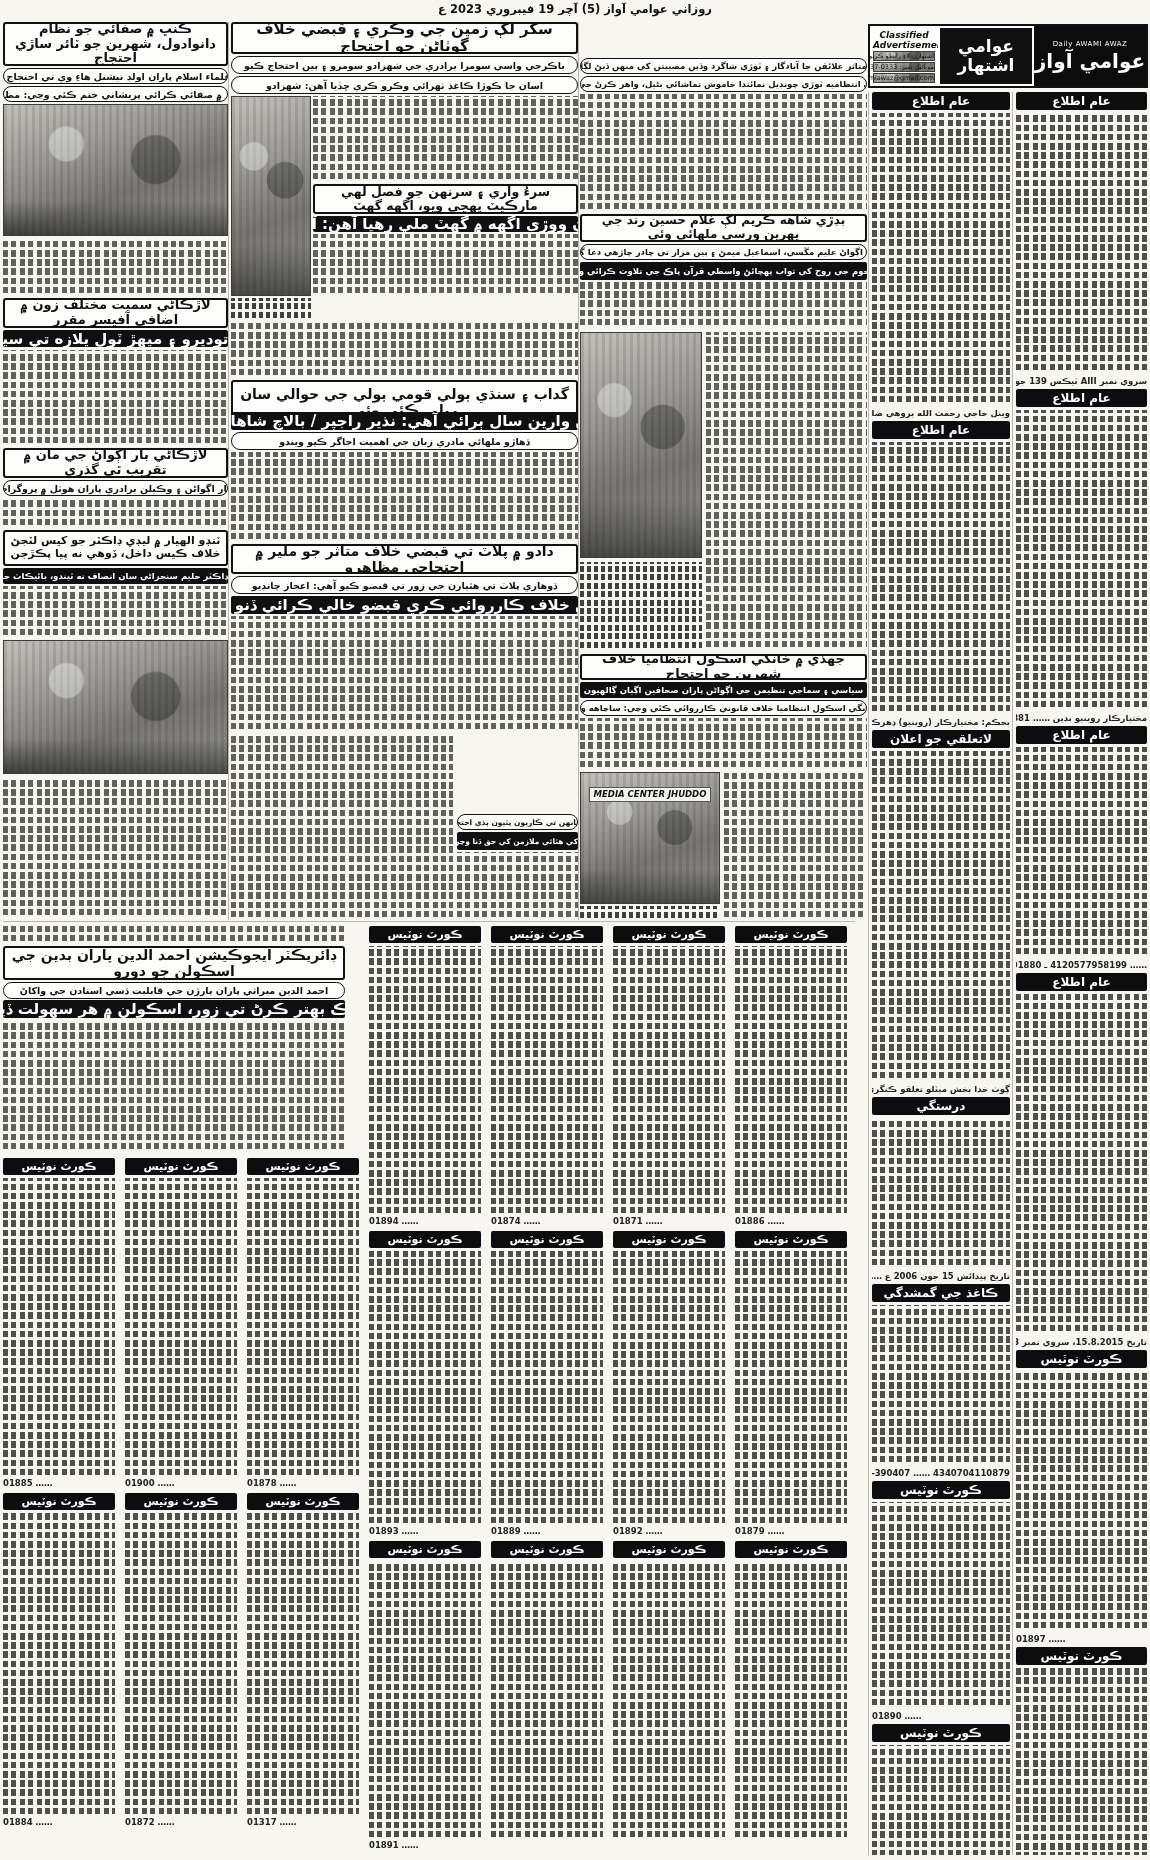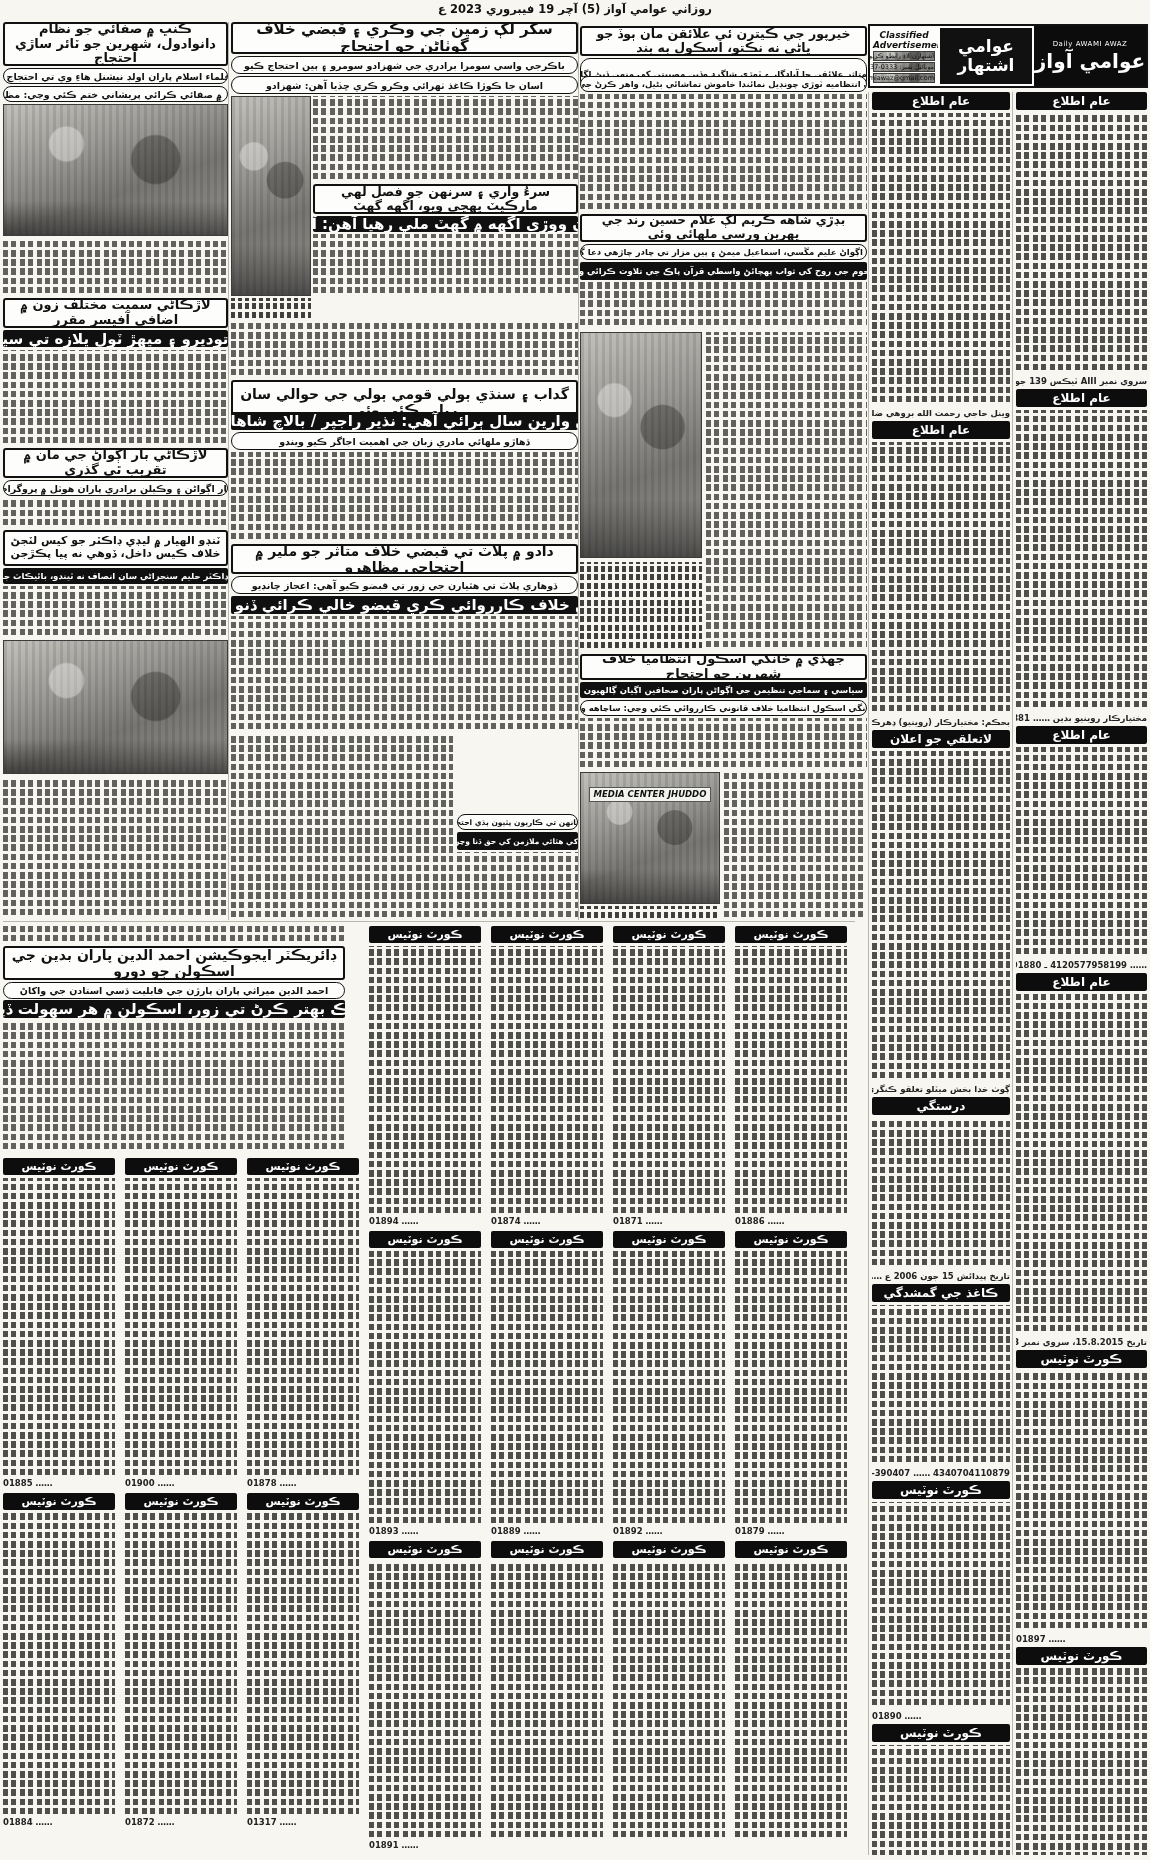--- a/index.html
+++ b/index.html
@@ -129,22 +129,21 @@
   <div class="abs hbox" style="left:231px;top:544px;width:347px;height:30px;font-size:14px;">دادو ۾ پلاٽ تي قبضي خلاف متاثر جو ملير ۾ احتجاجي مظاهرو</div>
   <div class="abs rsub" style="left:231px;top:576px;width:347px;height:18px;">ڏوهاري پلاٽ تي هٿيارن جي زور تي قبضو ڪيو آهي: اعجاز چانڊيو</div>
   <div class="abs bsub" style="left:231px;top:596px;width:347px;height:18px;">بدنام ڏوهارين خلاف ڪارروائي ڪري قبضو خالي ڪرائي ڏنو وڃي: مطالبو</div>
   <div class="abs stx" style="left:231px;top:616px;width:347px;height:116px;"></div>
 
   <div class="abs stx" style="left:231px;top:734px;width:222px;height:186px;"></div>
   <div class="abs rsub" style="left:457px;top:814px;width:121px;height:16px;font-size:7.5px;">متاثرن ٻانهن تي ڪاريون پٽيون ٻڌي احتجاج ڪيو</div>
   <div class="abs bsub" style="left:457px;top:832px;width:121px;height:18px;font-size:7.5px;">ٽي اي او کي هٽائي ملازمن کي حق ڏنا وڃن: مطالبو</div>
   <div class="abs stx" style="left:457px;top:852px;width:121px;height:68px;"></div>
 
-  <div class="abs hbox" style="left:580px;top:26px;width:287px;height:30px;font-size:12.5px;">خيرپور جي ڪيترن ئي علائقن مان ٻوڏ جو پاڻي نه نڪتو، اسڪول به بند</div>
-  <div class="abs rsub" style="left:580px;top:58px;width:287px;height:32px;font-size:8.5px;">متاثر علائقن جا آبادگار ۽ ٽوڙي شاگرد وڏين مصيبتن کي منهن ڏيڻ لڳا</div>
+  <div class="abs rsub" style="left:580px;top:58px;width:287px;height:16px;font-size:8.5px;">متاثر علائقن جا آبادگار ۽ ٽوڙي شاگرد وڏين مصيبتن کي منهن ڏيڻ لڳا</div>
   <div class="abs rsub" style="left:580px;top:76px;width:287px;height:16px;font-size:8.5px;">ضلعي انتظاميه ٽوڙي چونڊيل نمائندا خاموش تماشائي بڻيل، واهر ڪرڻ جي گهر</div>
   <div class="abs stx" style="left:580px;top:94px;width:287px;height:118px;"></div>
 
   <div class="abs hbox" style="left:580px;top:214px;width:287px;height:28px;font-size:12px;">بڊڙي شاهه ڪريم لڳ غلام حسين رند جي پهرين ورسي ملهائي وئي</div>
   <div class="abs rsub" style="left:580px;top:244px;width:287px;height:16px;font-size:8.5px;">پ پ اڳواڻ عليم مڱسي، اسماعيل ميمڻ ۽ ٻين مزار تي چادر چاڙهي دعا گهري</div>
   <div class="abs bsub" style="left:580px;top:262px;width:287px;height:18px;font-size:8.5px;">مرحوم جي روح کي ثواب پهچائڻ واسطي قرآن پاڪ جي تلاوت ڪرائي وئي</div>
   <div class="abs stx" style="left:580px;top:282px;width:287px;height:46px;"></div>
 
   <div class="abs ph" style="left:580px;top:332px;width:122px;height:226px;">
       <div class="band"></div>

